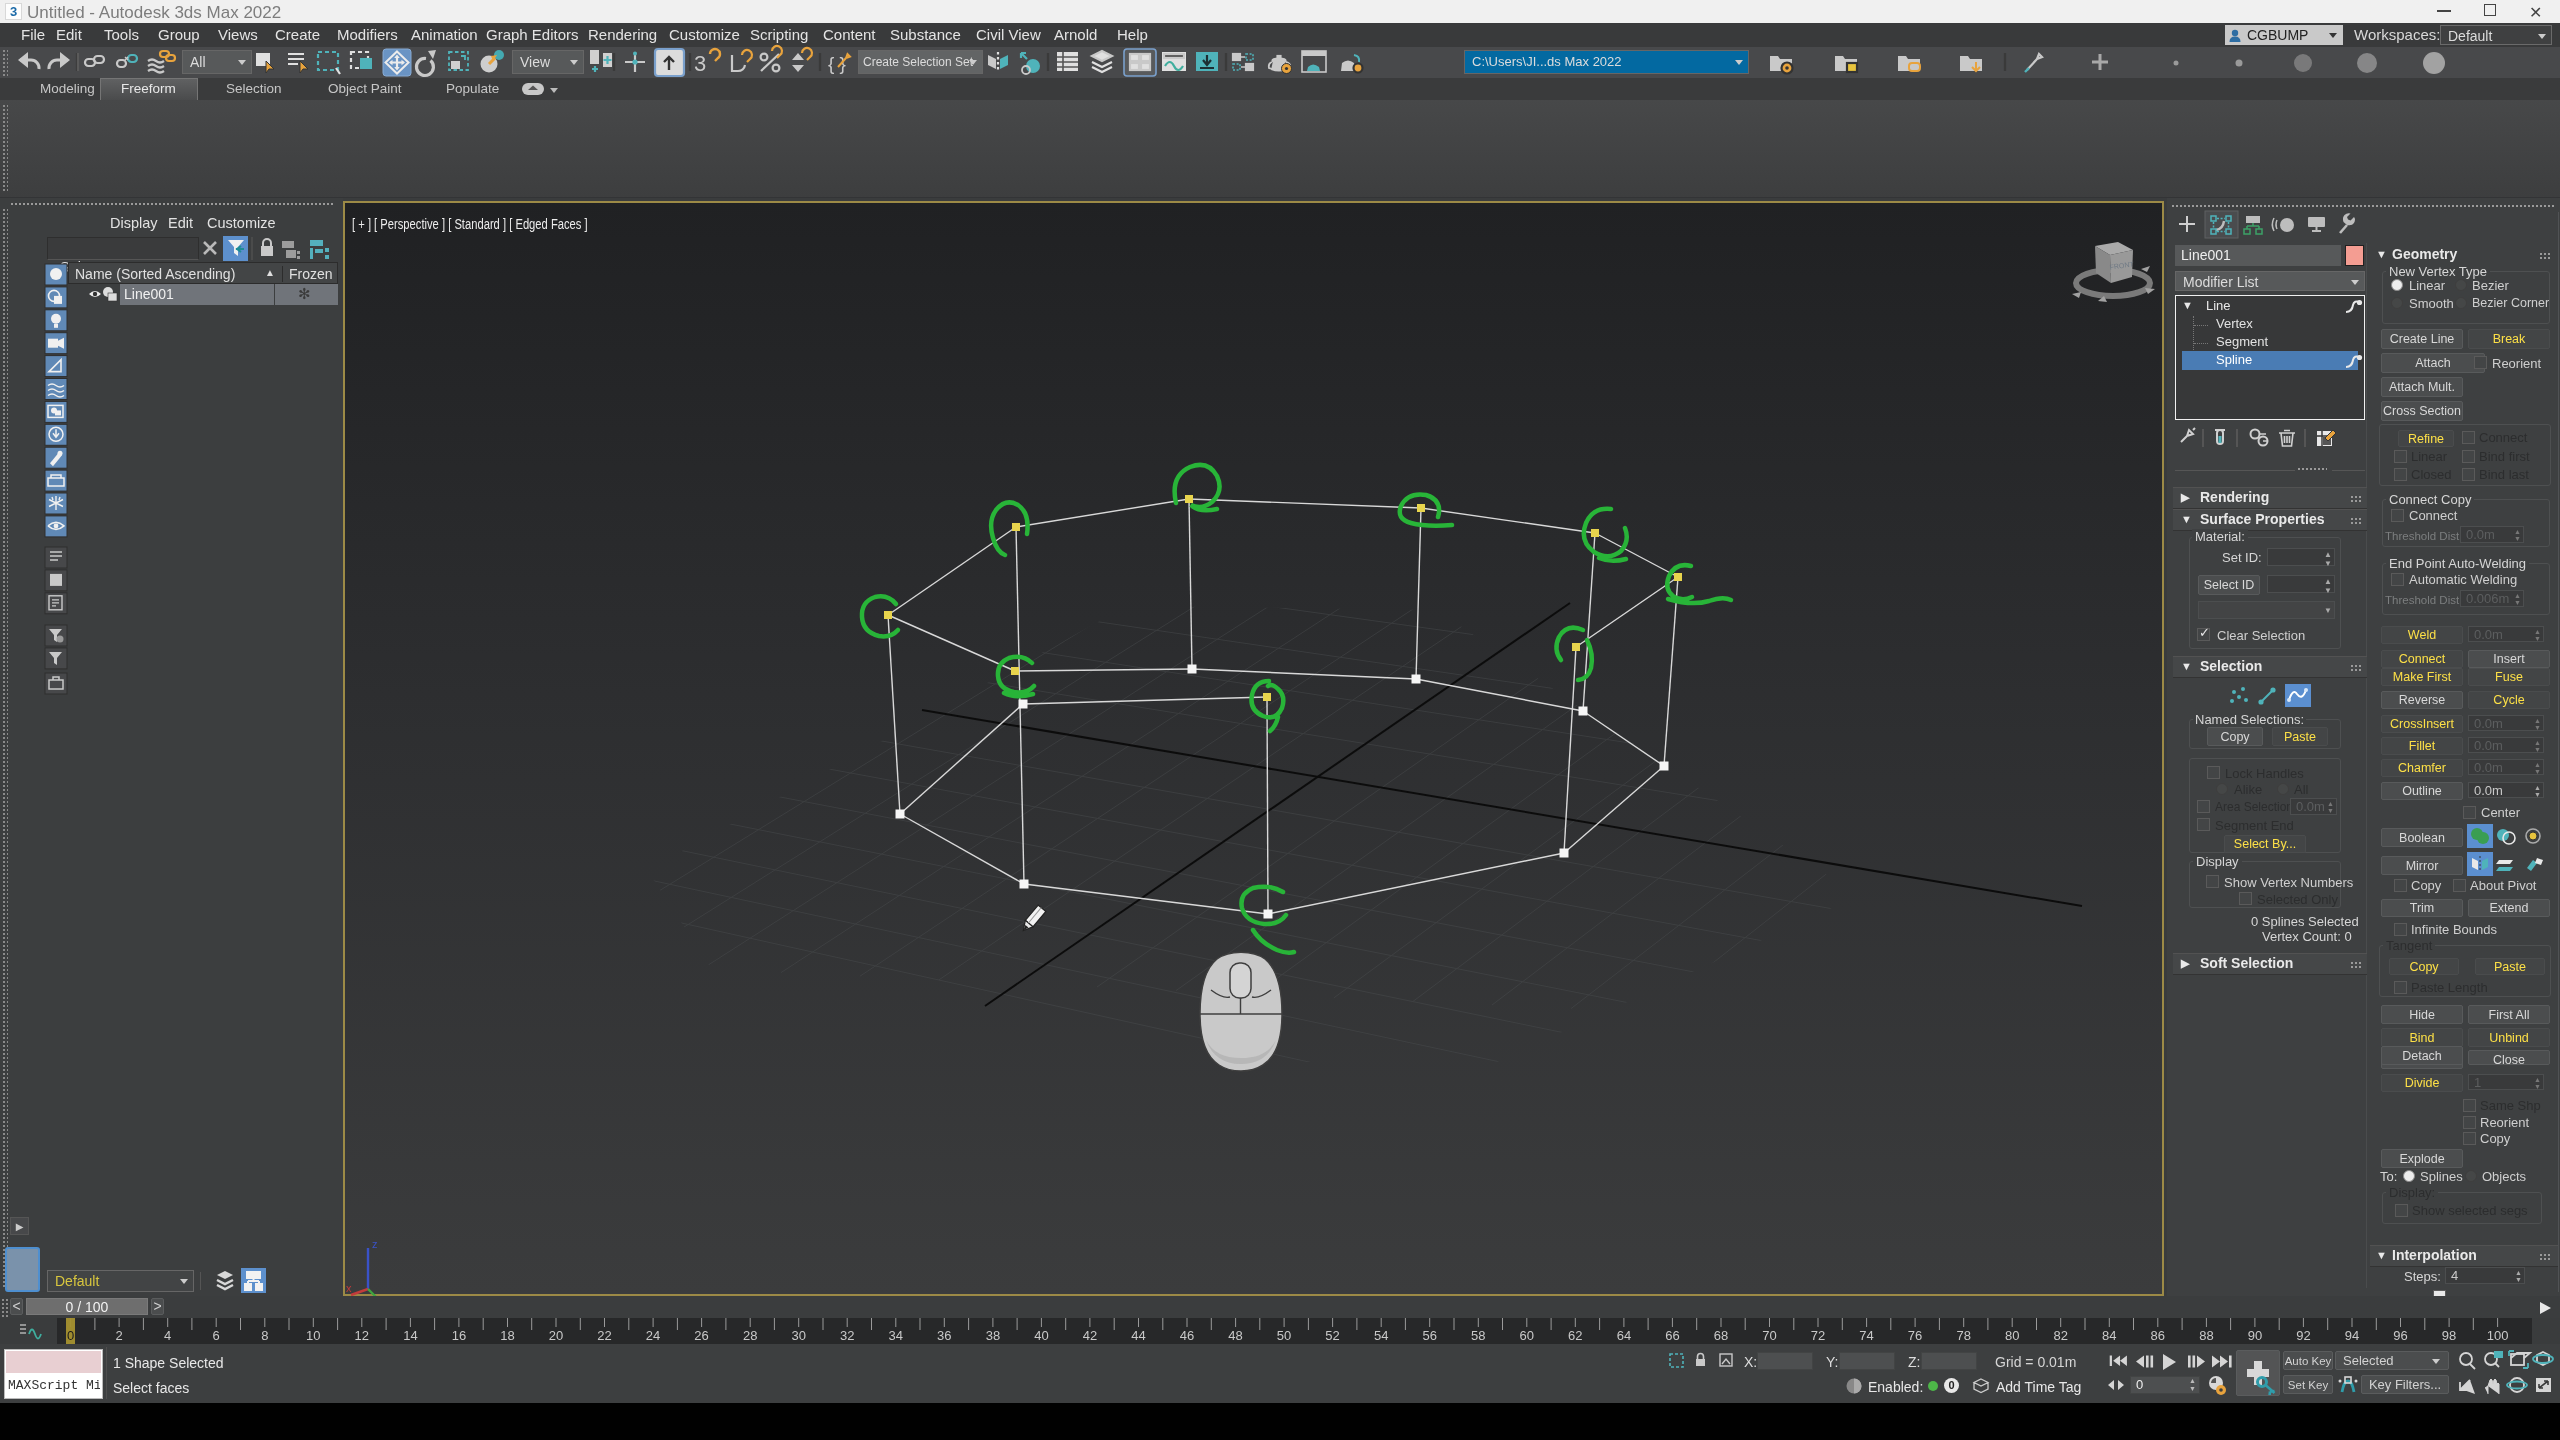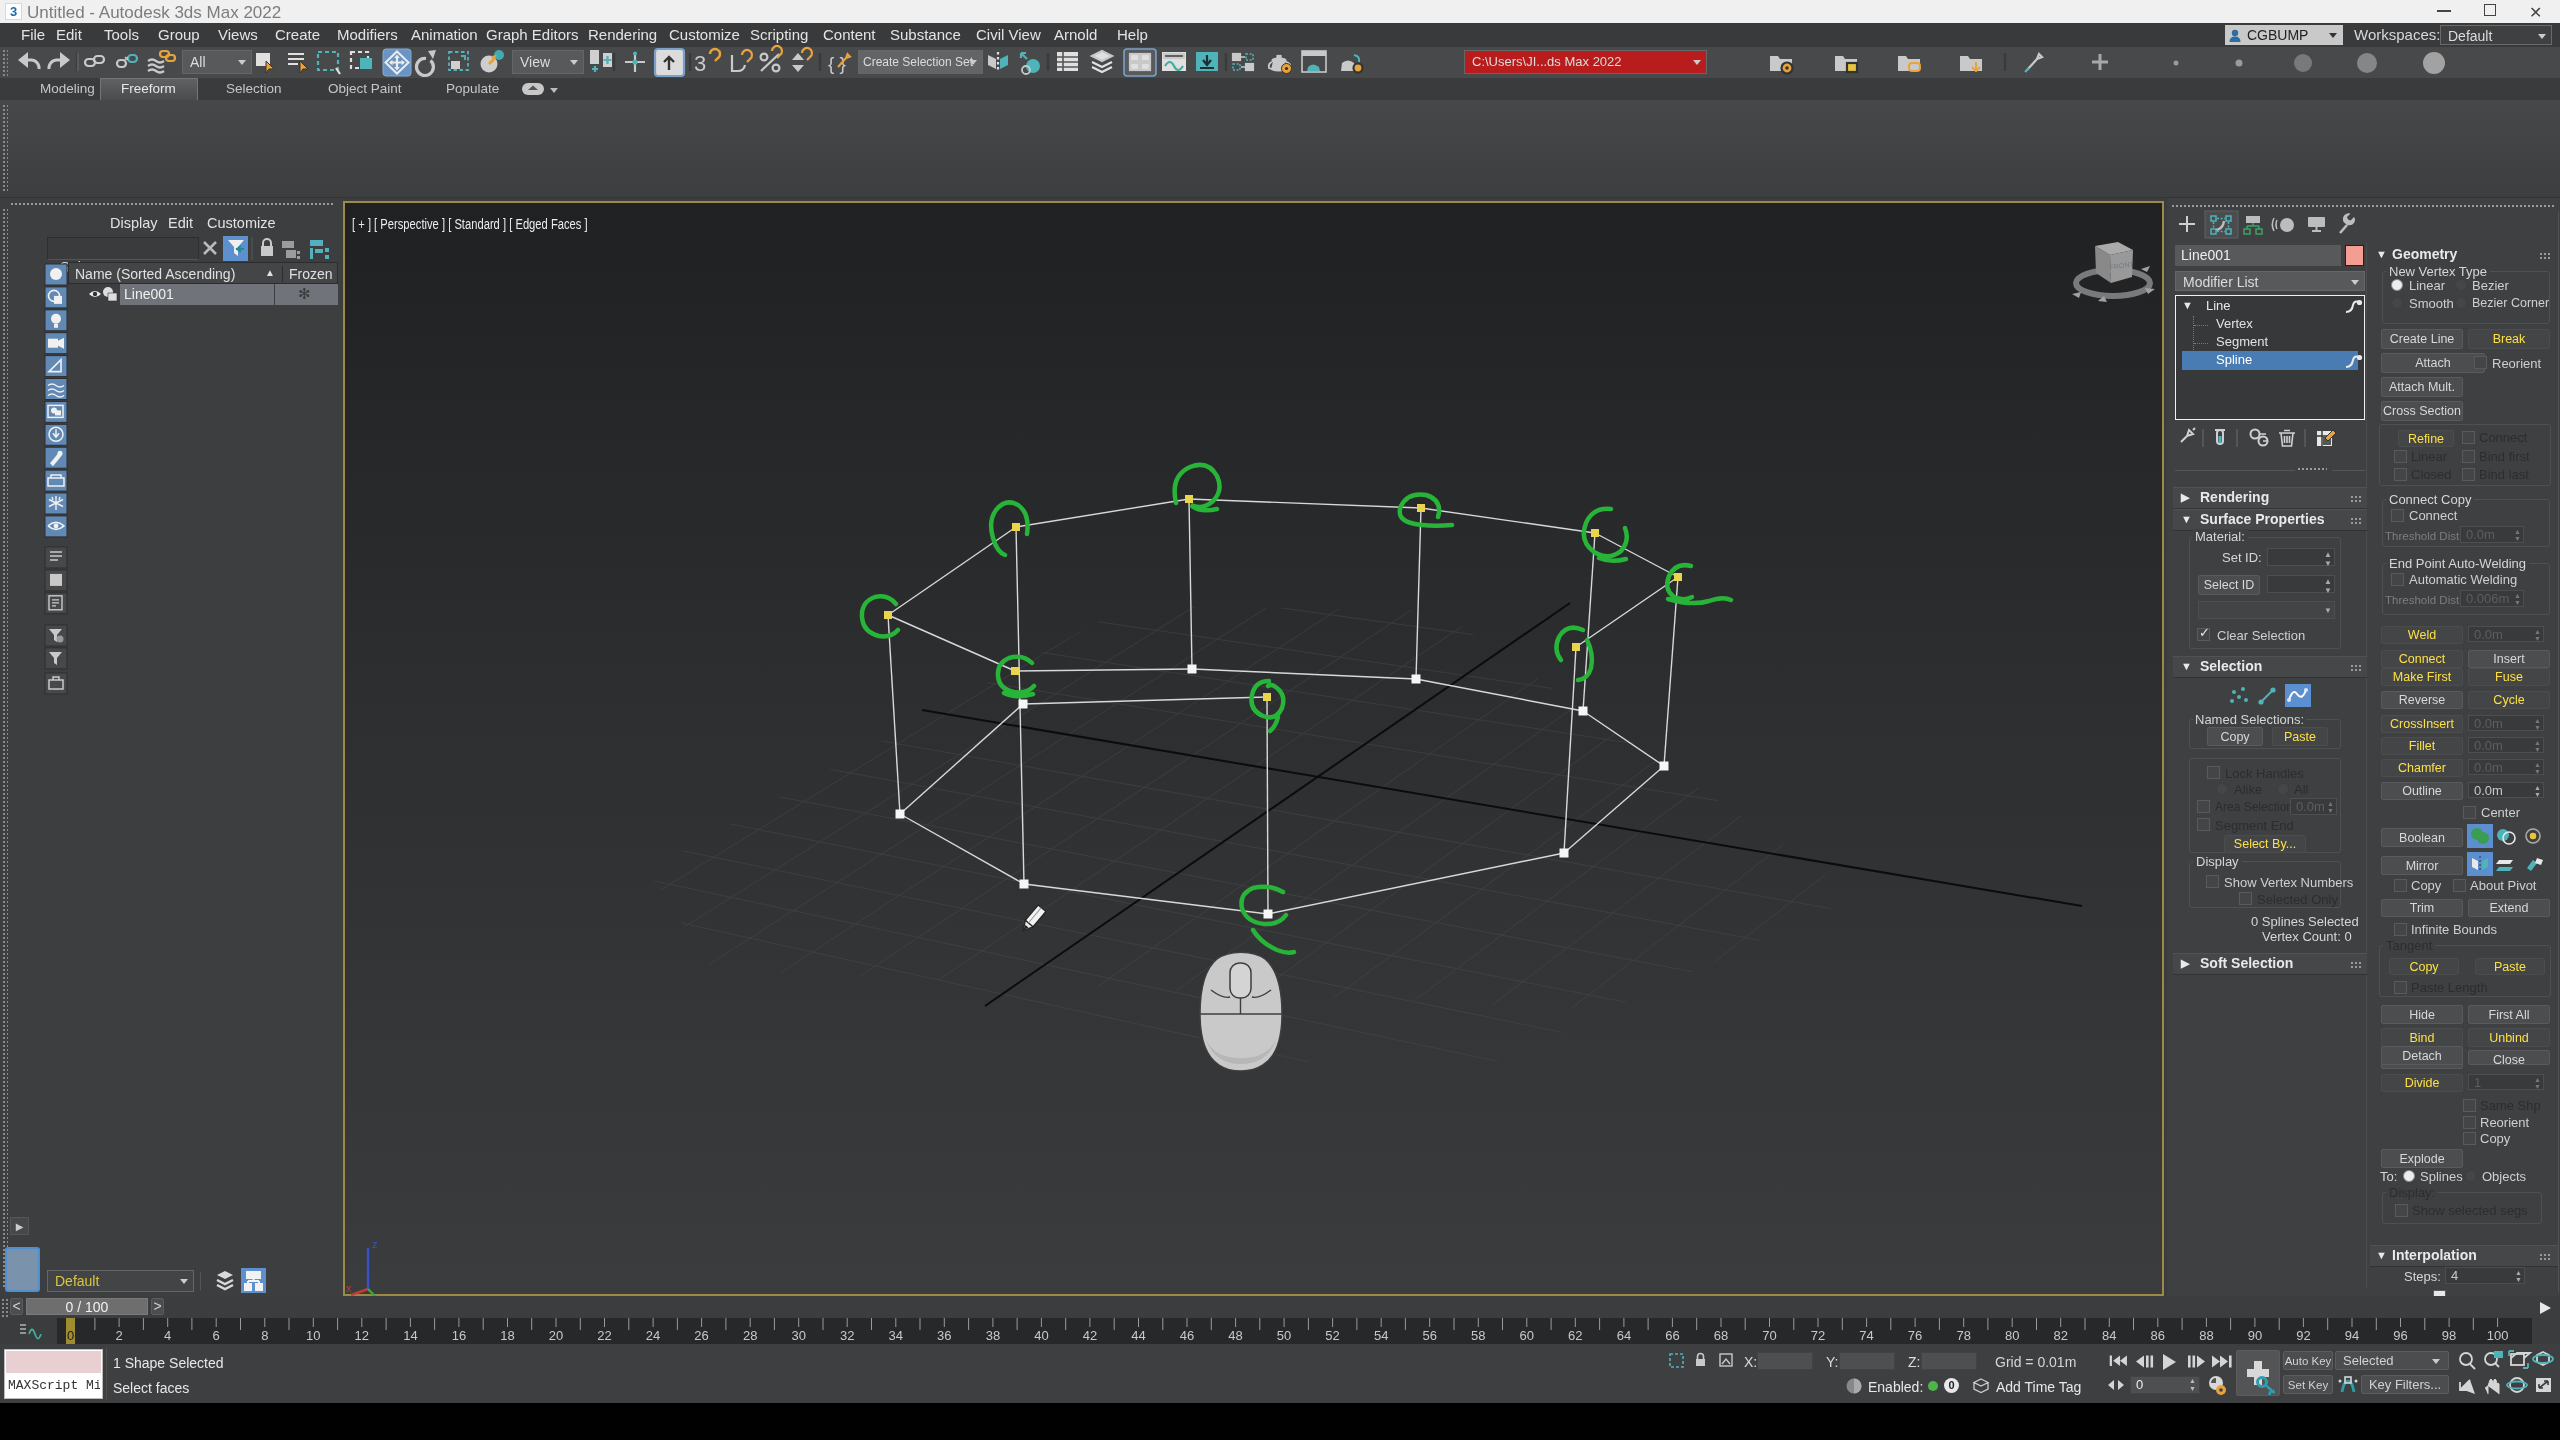--- a/index.html
+++ b/index.html
@@ -273,21 +273,21 @@
           <circle cx="2176" cy="16" r="2.5" fill="#9a9a9a" stroke="none"></circle>
           <circle cx="2239" cy="16" r="3.5" fill="#9a9a9a" stroke="none"></circle>
           <circle cx="2303" cy="16" r="9" fill="#8e8e8e" stroke="none" opacity="0.7"></circle>
           <circle cx="2367" cy="16" r="10" fill="#969696" stroke="none" opacity="0.8"></circle>
           <circle cx="2434" cy="16" r="11" fill="#a2a2a2" stroke="none"></circle>
         </g>
       </svg>
   <div class="drop" style="left:182px;top:3px;width:70px;height:24px;line-height:22px;">All<div class="arr" style="top:9px;"></div></div>
   <div class="drop" style="left:512px;top:3px;width:72px;height:24px;line-height:22px;">View<div class="arr" style="top:9px;"></div></div>
   <div class="drop" style="left:858px;top:3px;width:125px;height:24px;line-height:22px;background:#626465;font-size:12px;padding-left:4px;white-space:nowrap;overflow:hidden;">Create Selection Set<div class="arr" style="top:9px;"></div></div>
-  <div class="drop" style="left:1464px;top:3px;width:243px;height:24px;line-height:22px;background:#b91c1c;font-size:13px;">C:\Users\JI...ds Max 2022<div class="arr" style="top:9px;"></div></div>
+  <div class="drop" style="left:1464px;top:3px;width:285px;height:24px;line-height:22px;background:#0369a1;font-size:13px;">C:\Users\JI...ds Max 2022<div class="arr" style="top:9px;"></div></div>
 </div>
 
 <div class="abs" id="ribbontabs">
   <div class="abs" style="left:100px;top:0;width:98px;height:22px;background:linear-gradient(#606162,#4a4b4c);border:1px solid #757575;border-bottom:none;"></div>
   <div class="abs" style="left:40px;top:3px;">Modeling</div>
   <div class="abs" style="left:121px;top:3px;color:#e8e8e8;">Freeform</div>
   <div class="abs" style="left:226px;top:3px;">Selection</div>
   <div class="abs" style="left:328px;top:3px;">Object Paint</div>
   <div class="abs" style="left:446px;top:3px;">Populate</div>
   <svg width="40" height="18" style="left:520px;top:3px;">

